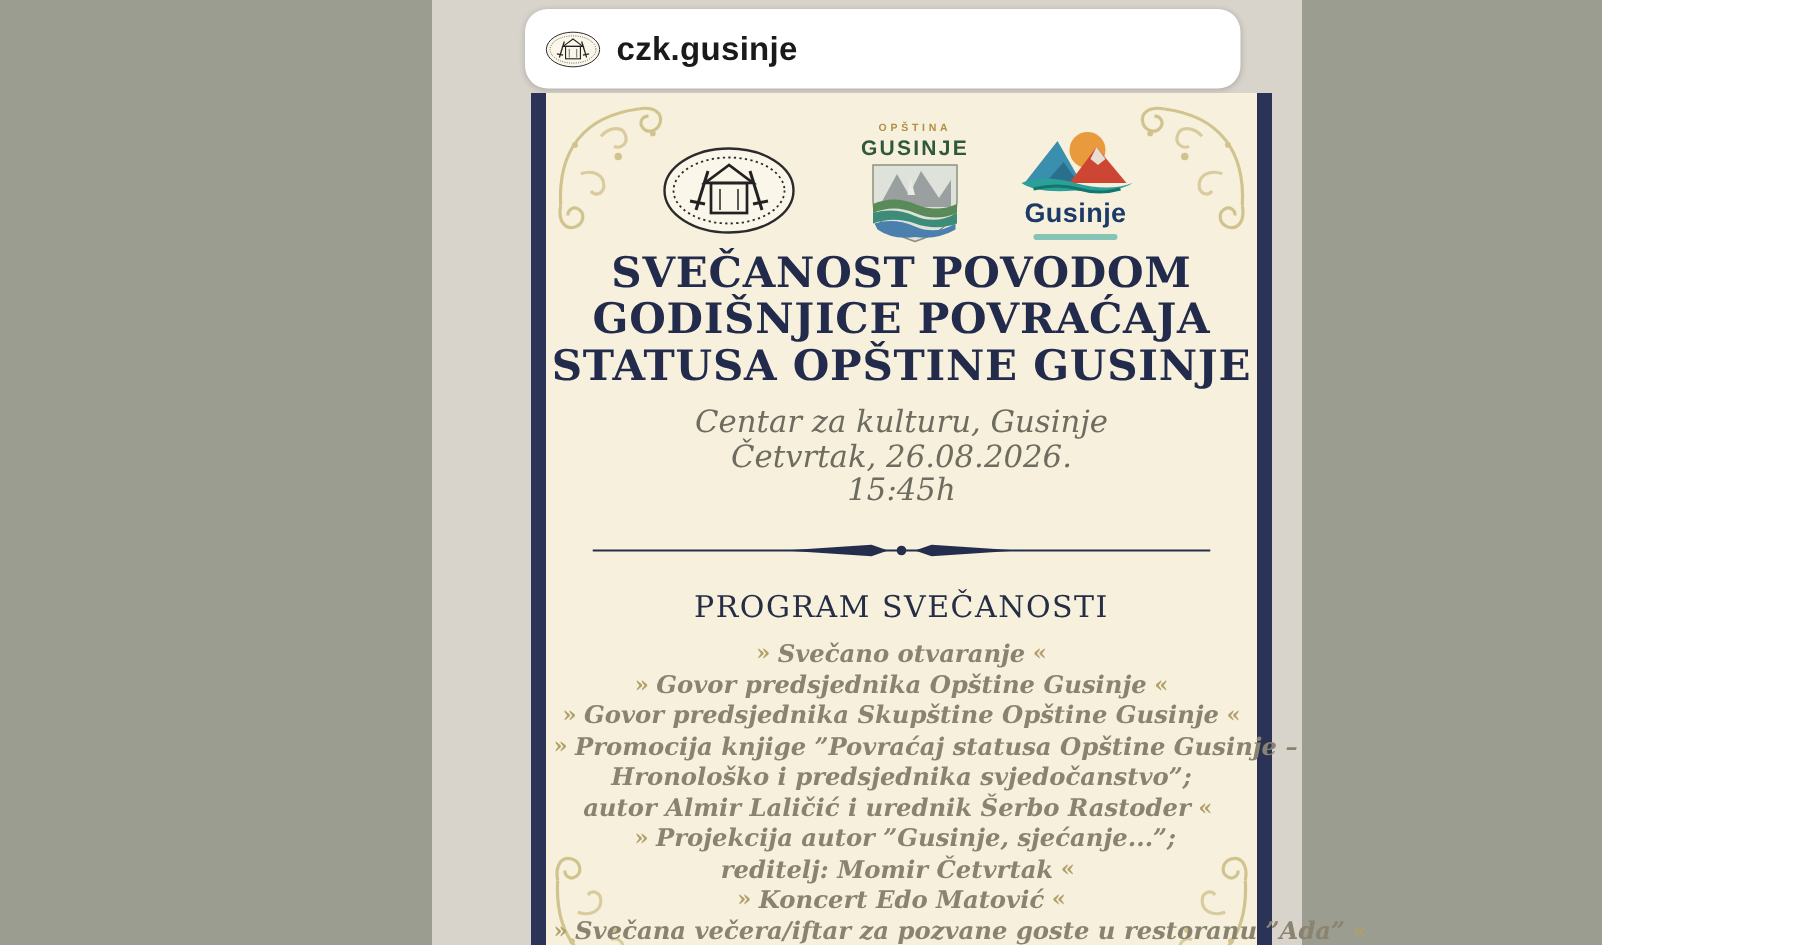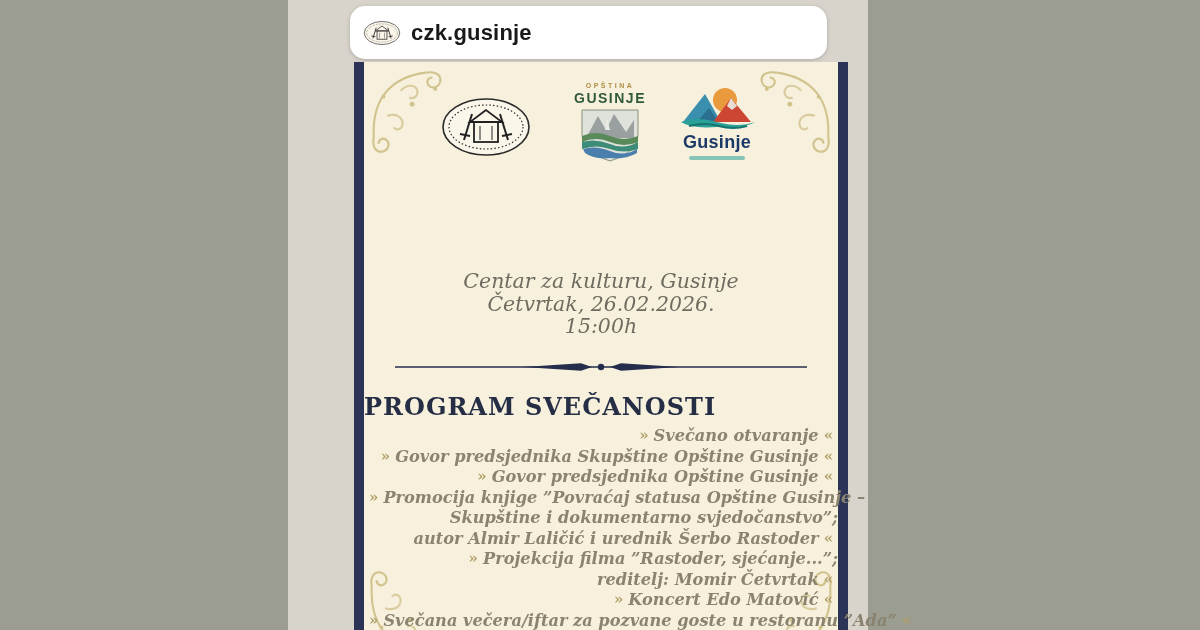--- a/index.html
+++ b/index.html
@@ -1,18 +1,18 @@
 <!DOCTYPE html>
 <html style="--canvas-bg: #9a9d90; --phone-bg: #d8d4cc; --card-bg: #f6f0dc; --navy: #2b3457; --title-navy: #232b4c; --heading-navy: #262e46; --subtitle-gray: #6e6c60; --text-olive: #89836f; --gold: #b2a06a;"><head>
 <meta charset="utf-8">
 <style>
   * { margin:0; padding:0; box-sizing:border-box; }
   body { width:1200px; height:630px; overflow:hidden; }
   .stage{
-    position:relative; width:1200px; height:630px;
+    position:relative; width:1068px; height:630px;
     background:var(--canvas-bg,#9a9d90);
     font-family:"DejaVu Serif", serif;
     overflow:hidden;
   }
   .phone{
     position:absolute; left:288px; top:0; width:580px; height:630px;
     background:var(--phone-bg,#d8d4cc);
   }
   
   .pill{
@@ -67,25 +67,25 @@
     font-size:28px; font-weight:bold; line-height:31px;
     color:var(--title-navy,#232b4c); letter-spacing:.5px; white-space:nowrap;
   }
   .subtitle{
     position:absolute; top:208px; left:0; width:474px; text-align:center;
     font-style:italic; font-weight:400; font-size:20.5px; line-height:22.5px;
     color:var(--subtitle-gray,#6e6c60);
   }
   .divider{ position:absolute; top:298px; left:31px; }
   .prog-head{
-    position:absolute; top:330px; left:0; width:474px; 
-    font-size:24px; font-weight:bold; letter-spacing:1px;
+    position:absolute; top:330px; left:0; width:474px; text-align:center;
+    font-size:20px; font-weight:normal; letter-spacing:1px;
     color:var(--heading-navy,#262e46);
   }
-  .prog-list{ position:absolute; top:364px; left:0; width:474px; text-align:right; }
+  .prog-list{ position:absolute; top:364px; left:0; width:474px; text-align:center; }
   .pl{
     font-style:italic; font-weight:600; font-size:16.2px; line-height:19.5px;
     color:var(--text-olive,#89836f); white-space:nowrap;
   }
   .mk{
     color:var(--gold,#b2a06a); font-style:normal; font-weight:bold;
     font-size:15px; margin:0 5px; position:relative; top:-1px;
   }
   .mk:empty{ margin:0; }
 </style>
@@ -170,44 +170,49 @@
           <polygon points="22,36 34,22 44,36" fill="#2a6f8e"></polygon>
           <polygon points="38,36 56,12 76,36" fill="#cd4634"></polygon>
           <polygon points="52,20 56,12 62,20 57,24" fill="#e8ddd2"></polygon>
           <path d="M6,36 Q20,30 42,36 T80,36 Q70,43 42,41 Q16,43 6,36 Z" fill="#2aa198"></path>
           <path d="M14,40 Q30,36 44,40 T72,40" fill="none" stroke="#15756d" stroke-width="2"></path>
         </svg>
         <div class="tour-name">Gusinje</div>
         <div class="tour-sub"></div>
       </div>
 
+      <div class="title">
+        <div>SVEČANOST POVODOM</div>
+        <div>GODIŠNJICE POVRAĆAJA</div>
+        <div>STATUSA OPŠTINE GUSINJE</div>
+      </div>
 
       <div class="subtitle">
         <div>Centar za kulturu, Gusinje</div>
-        <div>Četvrtak, 26.02.2026.</div>
-        <div>15:00h</div>
+        <div>Četvrtak, 26.08.2026.</div>
+        <div>15:45h</div>
       </div>
 
       <svg class="divider" width="412" height="14" viewBox="0 0 412 14">
         <line x1="0" y1="7" x2="412" y2="7" stroke="#242e4c" stroke-width="1.4"></line>
         <polygon points="128,7 186,3.2 197,7 186,10.8" fill="#242e4c"></polygon>
         <circle cx="206" cy="7" r="3.2" fill="#242e4c"></circle>
         <polygon points="284,7 226,3.2 215,7 226,10.8" fill="#242e4c"></polygon>
       </svg>
 
       <div class="prog-head">PROGRAM SVEČANOSTI</div>
 
       <div class="prog-list">
         <div class="pl"><span class="mk">»</span><span>Svečano otvaranje</span><span class="mk">«</span></div>
+        <div class="pl"><span class="mk">»</span><span>Govor predsjednika Opštine Gusinje</span><span class="mk">«</span></div>
         <div class="pl"><span class="mk">»</span><span>Govor predsjednika Skupštine Opštine Gusinje</span><span class="mk">«</span></div>
-        <div class="pl"><span class="mk">»</span><span>Govor predsjednika Opštine Gusinje</span><span class="mk">«</span></div>
         <div class="pl"><span class="mk">»</span><span>Promocija knjige ”Povraćaj statusa Opštine Gusinje –</span><span class="mk"></span></div>
-        <div class="pl"><span class="mk"></span><span>Skupštine i dokumentarno svjedočanstvo”;</span><span class="mk"></span></div>
+        <div class="pl"><span class="mk"></span><span>Hronološko i predsjednika svjedočanstvo”;</span><span class="mk"></span></div>
         <div class="pl"><span class="mk"></span><span>autor Almir Laličić i urednik Šerbo Rastoder</span><span class="mk">«</span></div>
-        <div class="pl"><span class="mk">»</span><span>Projekcija filma ”Rastoder, sjećanje...”;</span><span class="mk"></span></div>
+        <div class="pl"><span class="mk">»</span><span>Projekcija autor ”Gusinje, sjećanje...”;</span><span class="mk"></span></div>
         <div class="pl"><span class="mk"></span><span>reditelj: Momir Četvrtak</span><span class="mk">«</span></div>
         <div class="pl"><span class="mk">»</span><span>Koncert Edo Matović</span><span class="mk">«</span></div>
         <div class="pl"><span class="mk">»</span><span>Svečana večera/iftar za pozvane goste u restoranu ”Ada”</span><span class="mk">«</span></div>
       </div>
 
     </div>
   </div>
 </div>
 
 </body></html>

